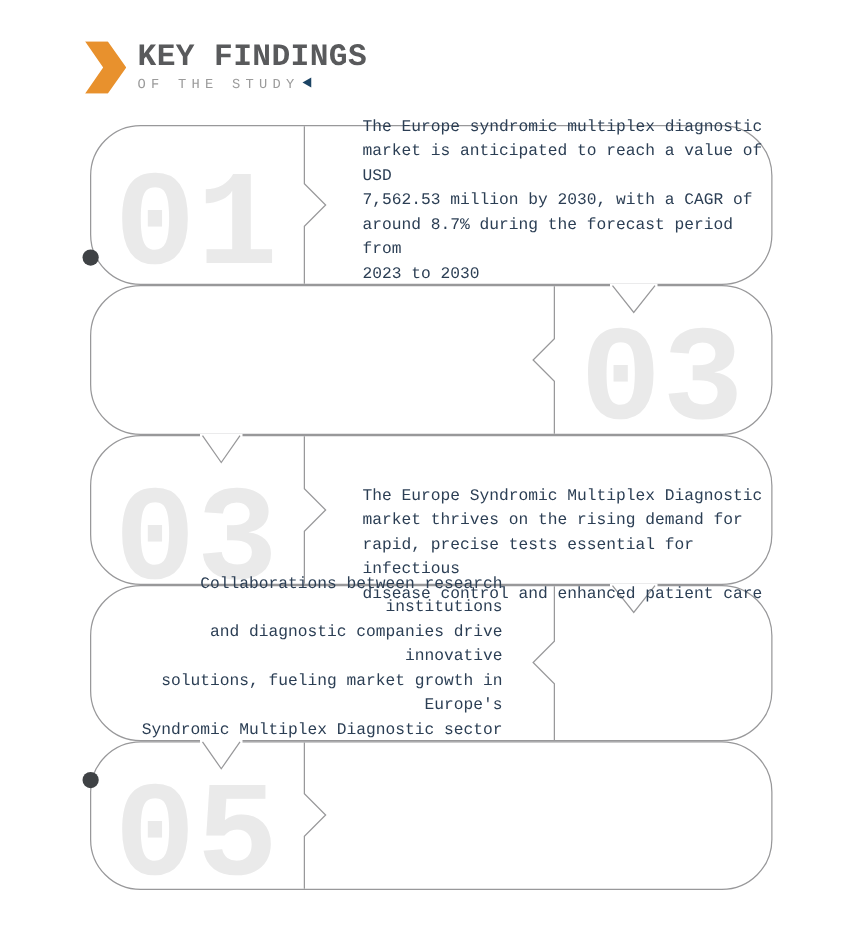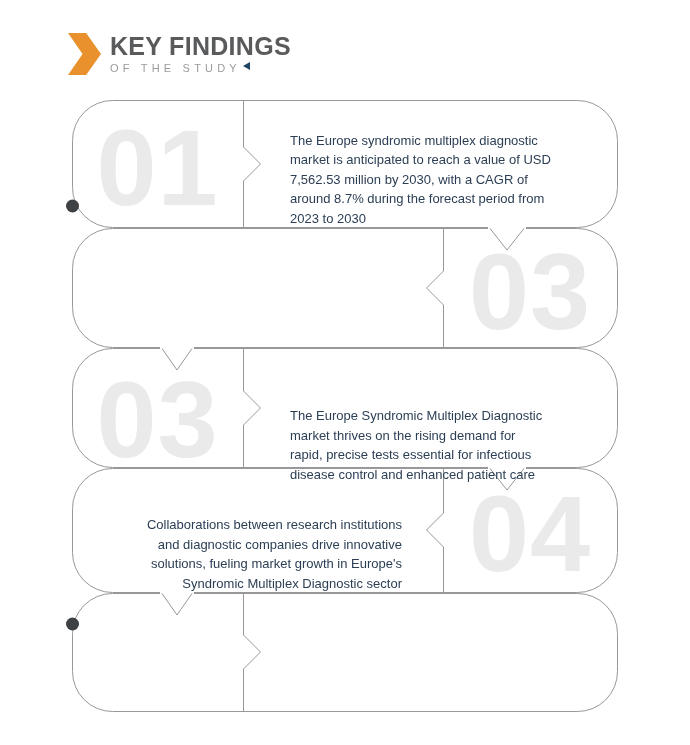--- a/index.html
+++ b/index.html
@@ -1,18 +1,18 @@
 <!DOCTYPE html>
 <html><head>
 <meta charset="utf-8">
 <style>
   html,body{margin:0;padding:0;background:#ffffff;}
   .canvas{
     position:relative;width:690px;height:745px;background:#ffffff;
-    font-family:Liberation Sans, sans-serif;overflow:hidden;
+    font-family:Liberation Mono, monospace;overflow:hidden;
   }
   
   .header{position:absolute;left:68px;top:33px;display:flex;align-items:flex-start;gap:9px;}
   .logo-arrow{
     width:33px;height:42px;background:#e8912d;flex:0 0 auto;
     clip-path:polygon(0% 0%,55% 0%,100% 50%,55% 100%,0% 100%,44% 50%);
   }
   .header-text{display:flex;flex-direction:column;}
   .title{font-size:25px;font-weight:700;color:#595a5c;letter-spacing:.3px;line-height:26px;}
   .subtitle-row{display:flex;gap:5px;margin-top:3px;}
@@ -24,21 +24,21 @@
   
   svg.lines{position:absolute;left:0;top:0;}
   
   .finding{position:absolute;left:72px;width:545px;}
   .b1{top:100px;height:128px}
   .b2{top:228px;height:120px}
   .b3{top:348px;height:136px}
   .b4{top:468px;height:125px}
   .b5{top:593px;height:119px}
   .num{
-    position:absolute;top:0;height:100%;display:flex;align-items:center;justify-content:center;
+    position:absolute;top:15px;height:100%;display:flex;align-items:center;justify-content:center;
     font-size:108px;font-weight:700;color:#eaeaea;letter-spacing:1px;padding-top:6px;box-sizing:border-box;
     user-select:none;
   }
   .num.left{left:0;width:171px;}
   .num.right{left:371px;width:174px;}
   .txt{
     position:absolute;top:0;height:100%;display:flex;align-items:flex-end;
     font-size:13px;line-height:19.5px;color:#2b3e54;white-space:pre-line;
     padding-top:12px;box-sizing:border-box;
   }
@@ -118,23 +118,23 @@
 
   <div class="finding b3">
     <div class="num left">03</div>
     <div class="txt left"><span>The Europe Syndromic Multiplex Diagnostic
 market thrives on the rising demand for
 rapid, precise tests essential for infectious
 disease control and enhanced patient care</span></div>
   </div>
 
   <div class="finding b4">
-    <div class="num right">04</div>
     <div class="txt right"><span>Collaborations between research institutions
 and diagnostic companies drive innovative
 solutions, fueling market growth in Europe's
 Syndromic Multiplex Diagnostic sector</span></div>
   </div>
 
   <div class="finding b5">
+    <div class="num left">05</div>
   </div>
 
 </div>
 
 </body></html>

